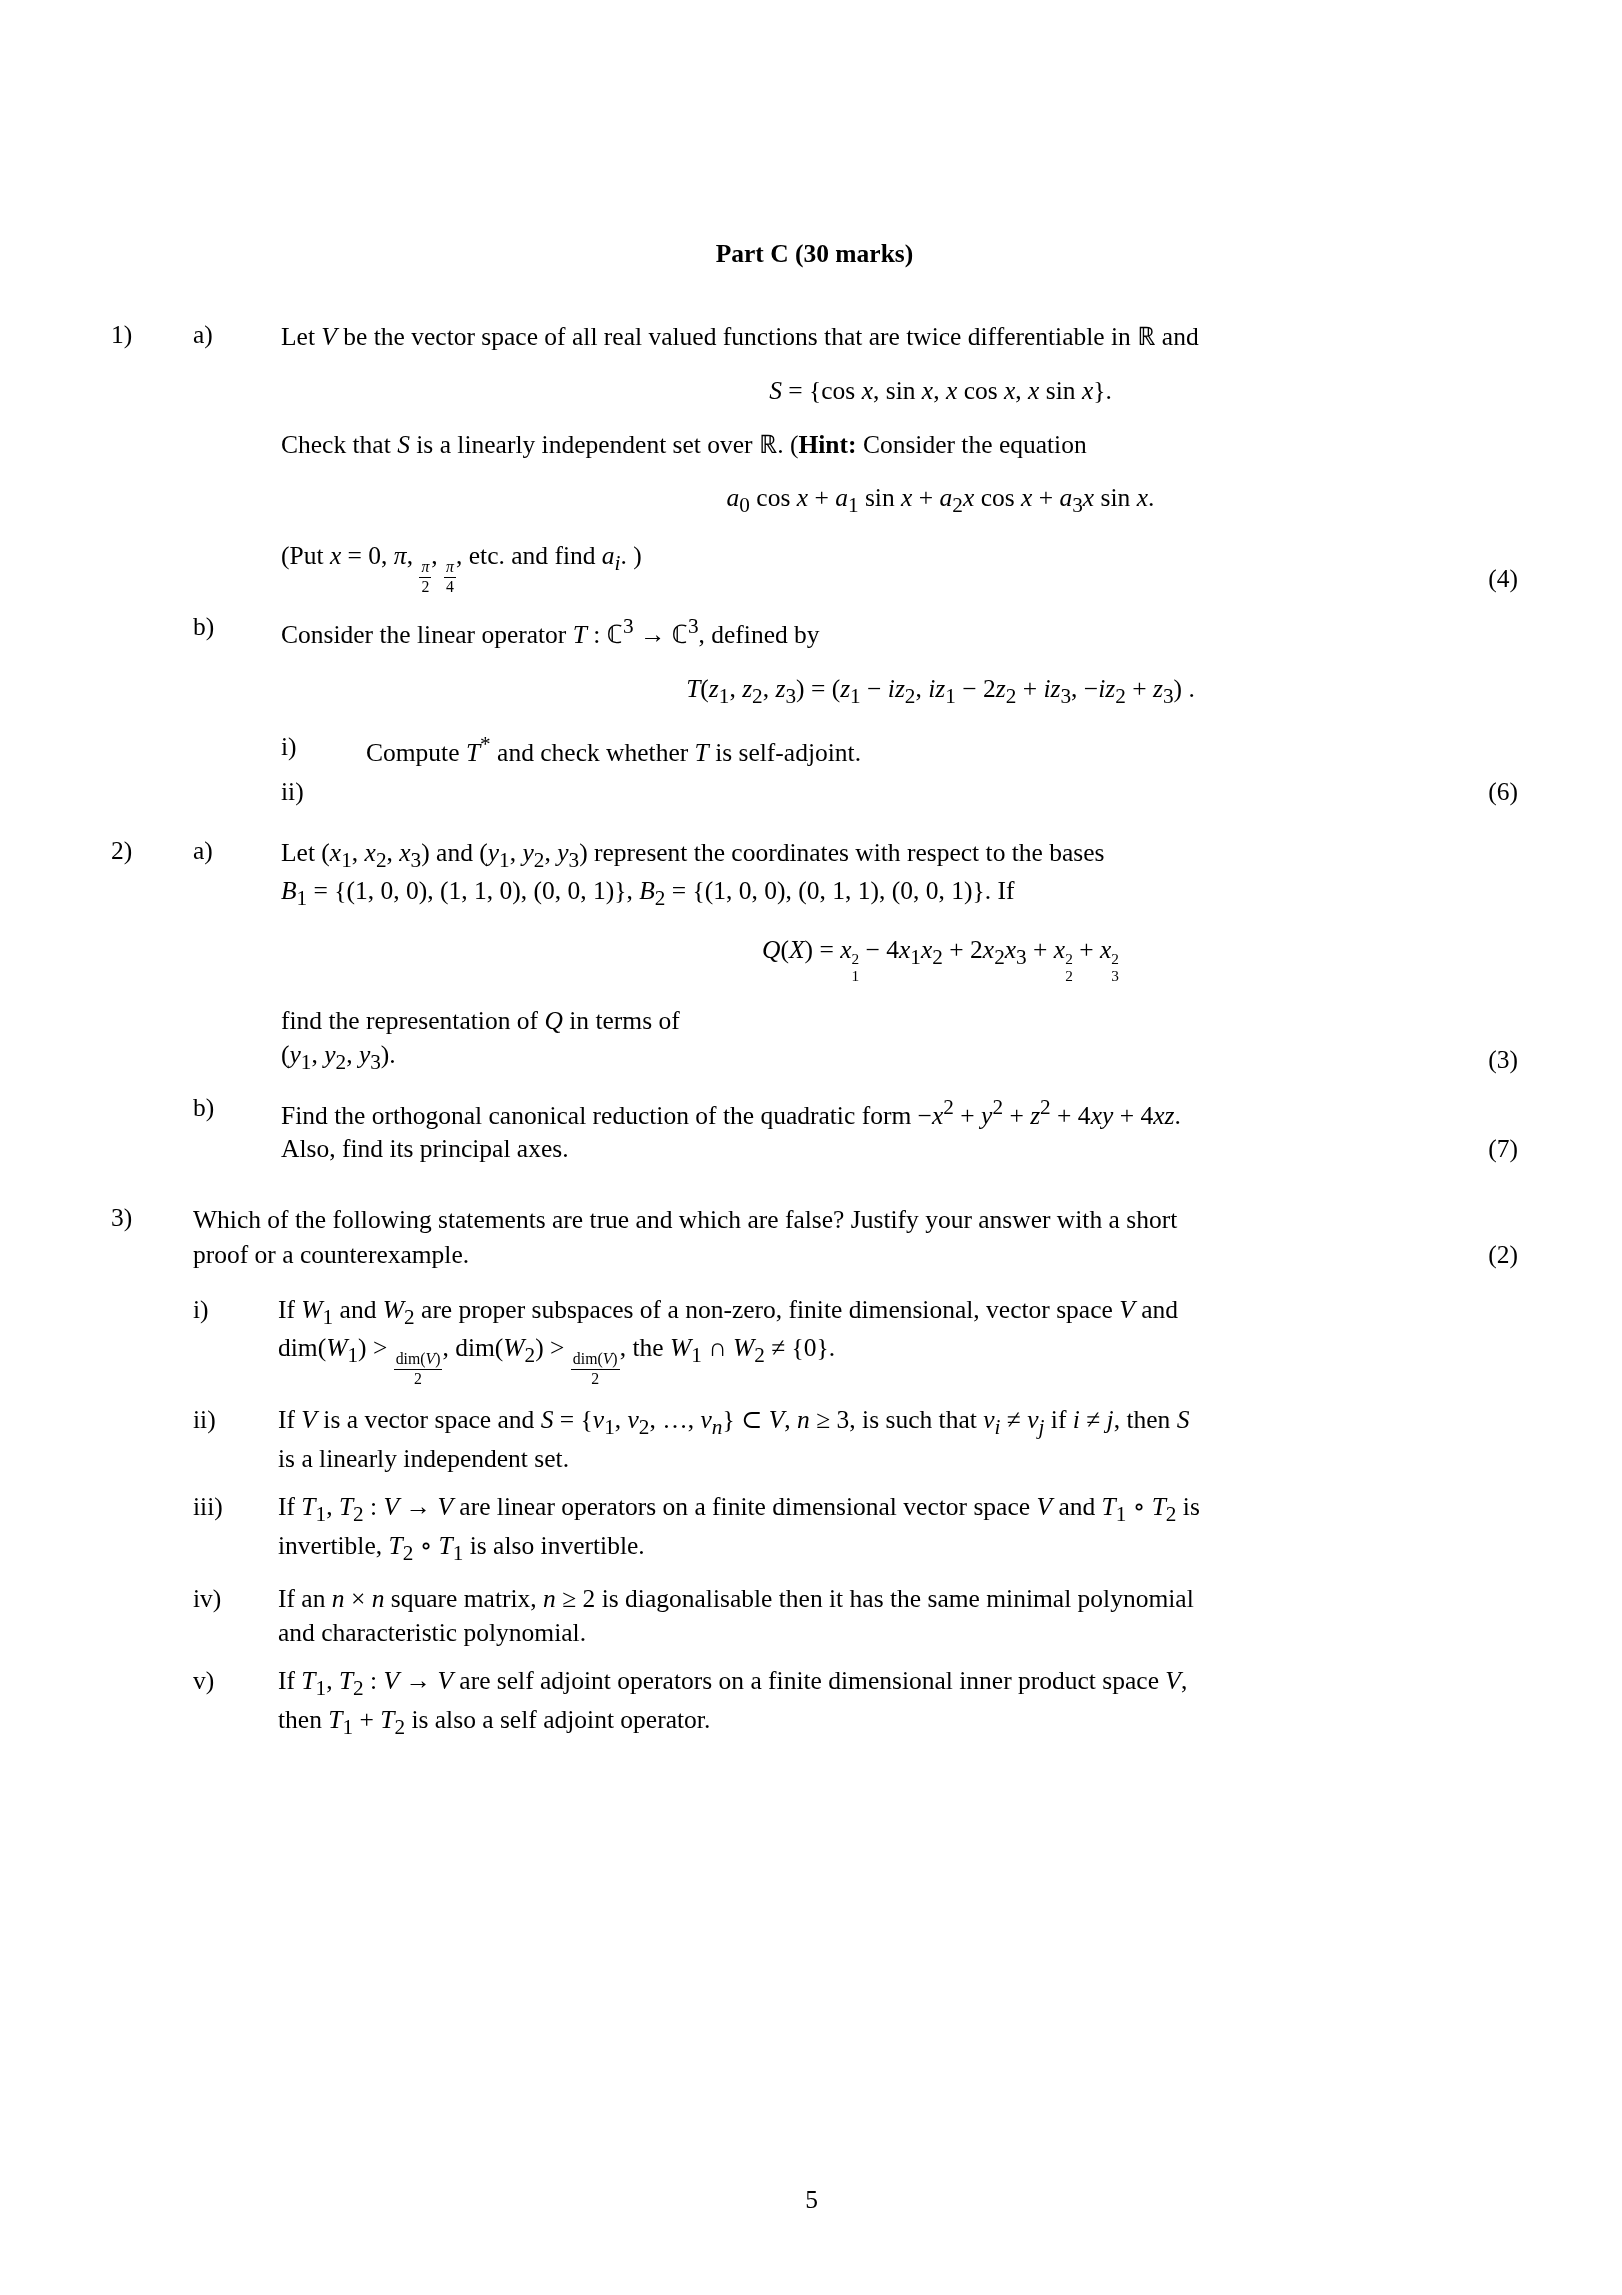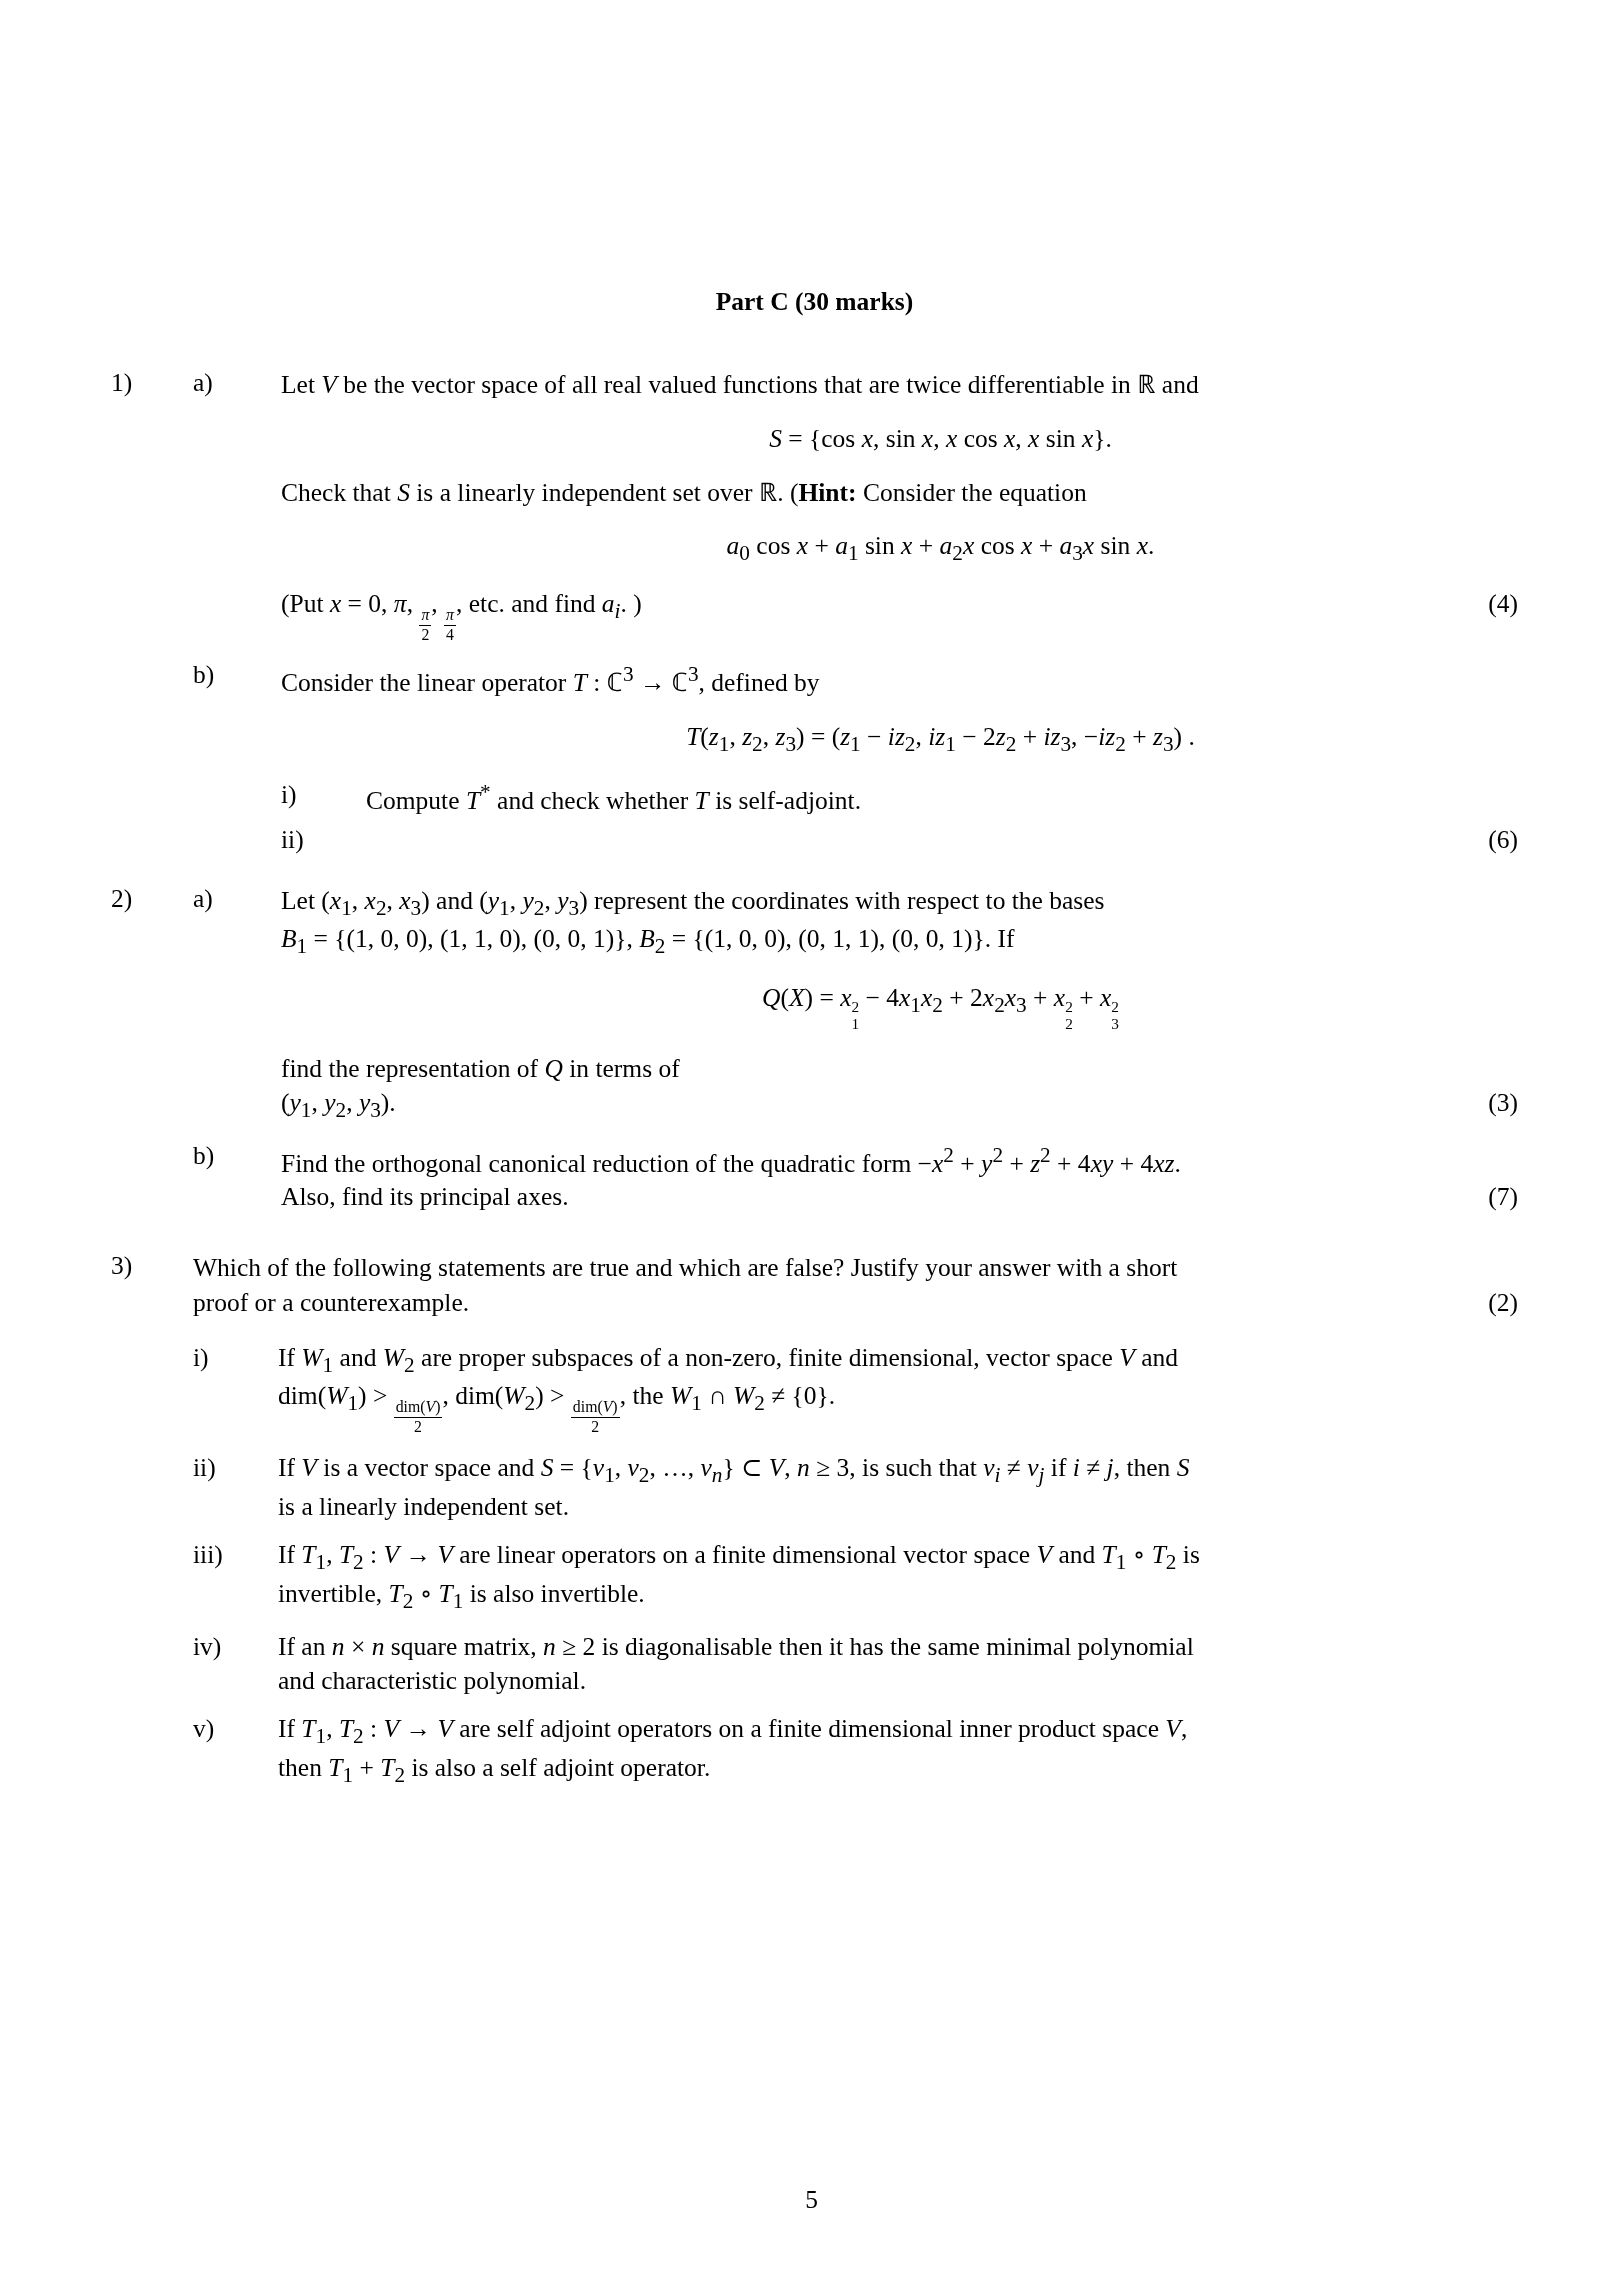--- a/index.html
+++ b/index.html
@@ -9,36 +9,35 @@
     height: 2295px;
     position: relative;
     font-family: "Liberation Serif", "DejaVu Serif", serif;
     font-size: 25.5px;
     color: #000;
   }
   .page {
     position: absolute;
     inset: 0;
     padding: 239px 105px 0 111px;
-    margin-top: 48px;
   }
   .doc-title {
     text-align: center;
     font-weight: bold;
     margin-bottom: 51px;
   }
   .q { display: flex; margin-bottom: 22px; }
   .qnum { width: 82px; flex: 0 0 82px; }
   .qbody { flex: 1 1 auto; min-width: 0; }
   .subq { display: flex; }
   .subl { width: 88px; flex: 0 0 88px; }
   .subbody { flex: 1 1 auto; min-width: 0; }
   .line { line-height: 1.34; font-family: Liberation Serif, serif; }
   .display { margin: 19.6px 0 19.6px 82px; line-height: 1.34; text-align: center; }
-  .with-marks { display: flex; align-items: flex-start; }
+  .with-marks { display: flex; align-items: flex-end; }
   .with-marks > .txt { flex: 1 1 auto; }
   .marks { margin-left: auto; padding-left: 19.6px; white-space: nowrap; }
   .itemrow { display: flex; line-height: 1.34; }
   .il { width: 85px; flex: 0 0 85px; }
   .itxt { flex: 1 1 auto; min-width: 0; }
   .b-block { margin-top: 15.7px; }
   .items-block { margin-top: 14.4px; }
   .items-block .itemrow { margin-bottom: 5.2px; }
   .q2 { margin-top: 22px; }
   .q3 { margin-top: 37px; }

